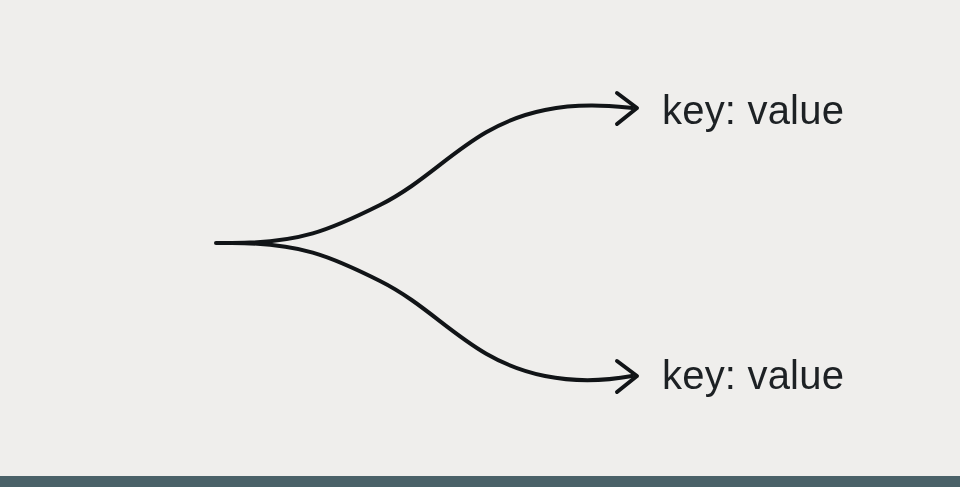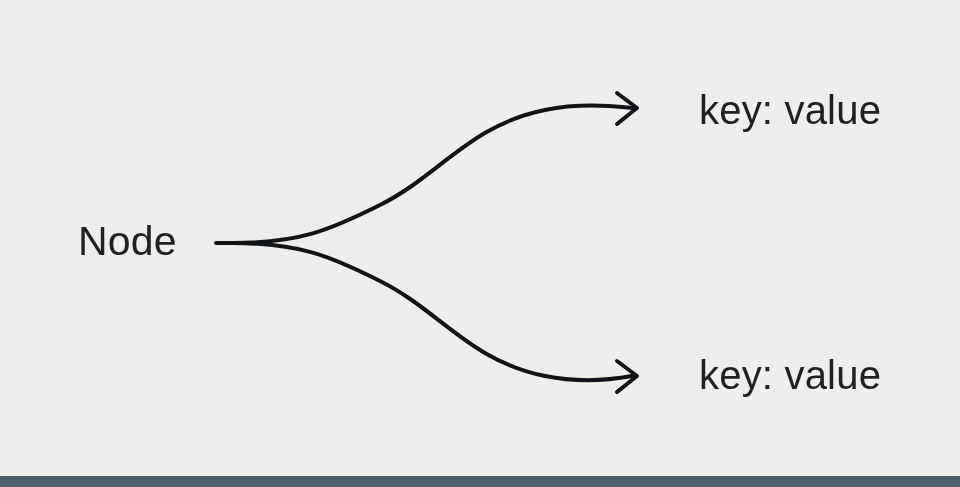--- a/index.html
+++ b/index.html
@@ -37,21 +37,20 @@
     white-space: nowrap;
   }
   .leaf-label {
     position: absolute;
     left: 662px;
     font-size: 40px;
     line-height: 50px;
     letter-spacing: 0.2px;
     color: #1d2124;
     white-space: nowrap;
-    margin-left: 37px;
   }
   .leaf-label.top { top: 85px; }
   .leaf-label.bottom { top: 350px; }
   #bottom-bar {
     position: absolute;
     left: 0;
     bottom: 0;
     width: 960px;
     height: 11px;
     background: #4a6168;
@@ -74,20 +73,19 @@
       <path d="M 617 93 L 637 108 L 617 124"></path>
 
       <path d="M 232 243 C 300 243, 330 256, 380 281
                          C 440 311, 470 361, 545 376
                          C 580 383, 610 380, 632 376"></path>
 
       <path d="M 617 361 L 637 376 L 617 392"></path>
     </g>
   </svg>
 
-  <div class="node-label">Node</div>
 
   <div class="leaf-label top">key: value</div>
 
   <div class="leaf-label bottom">key: value</div>
 
   <div id="bottom-bar"></div>
 </div>
 
 </body></html>

